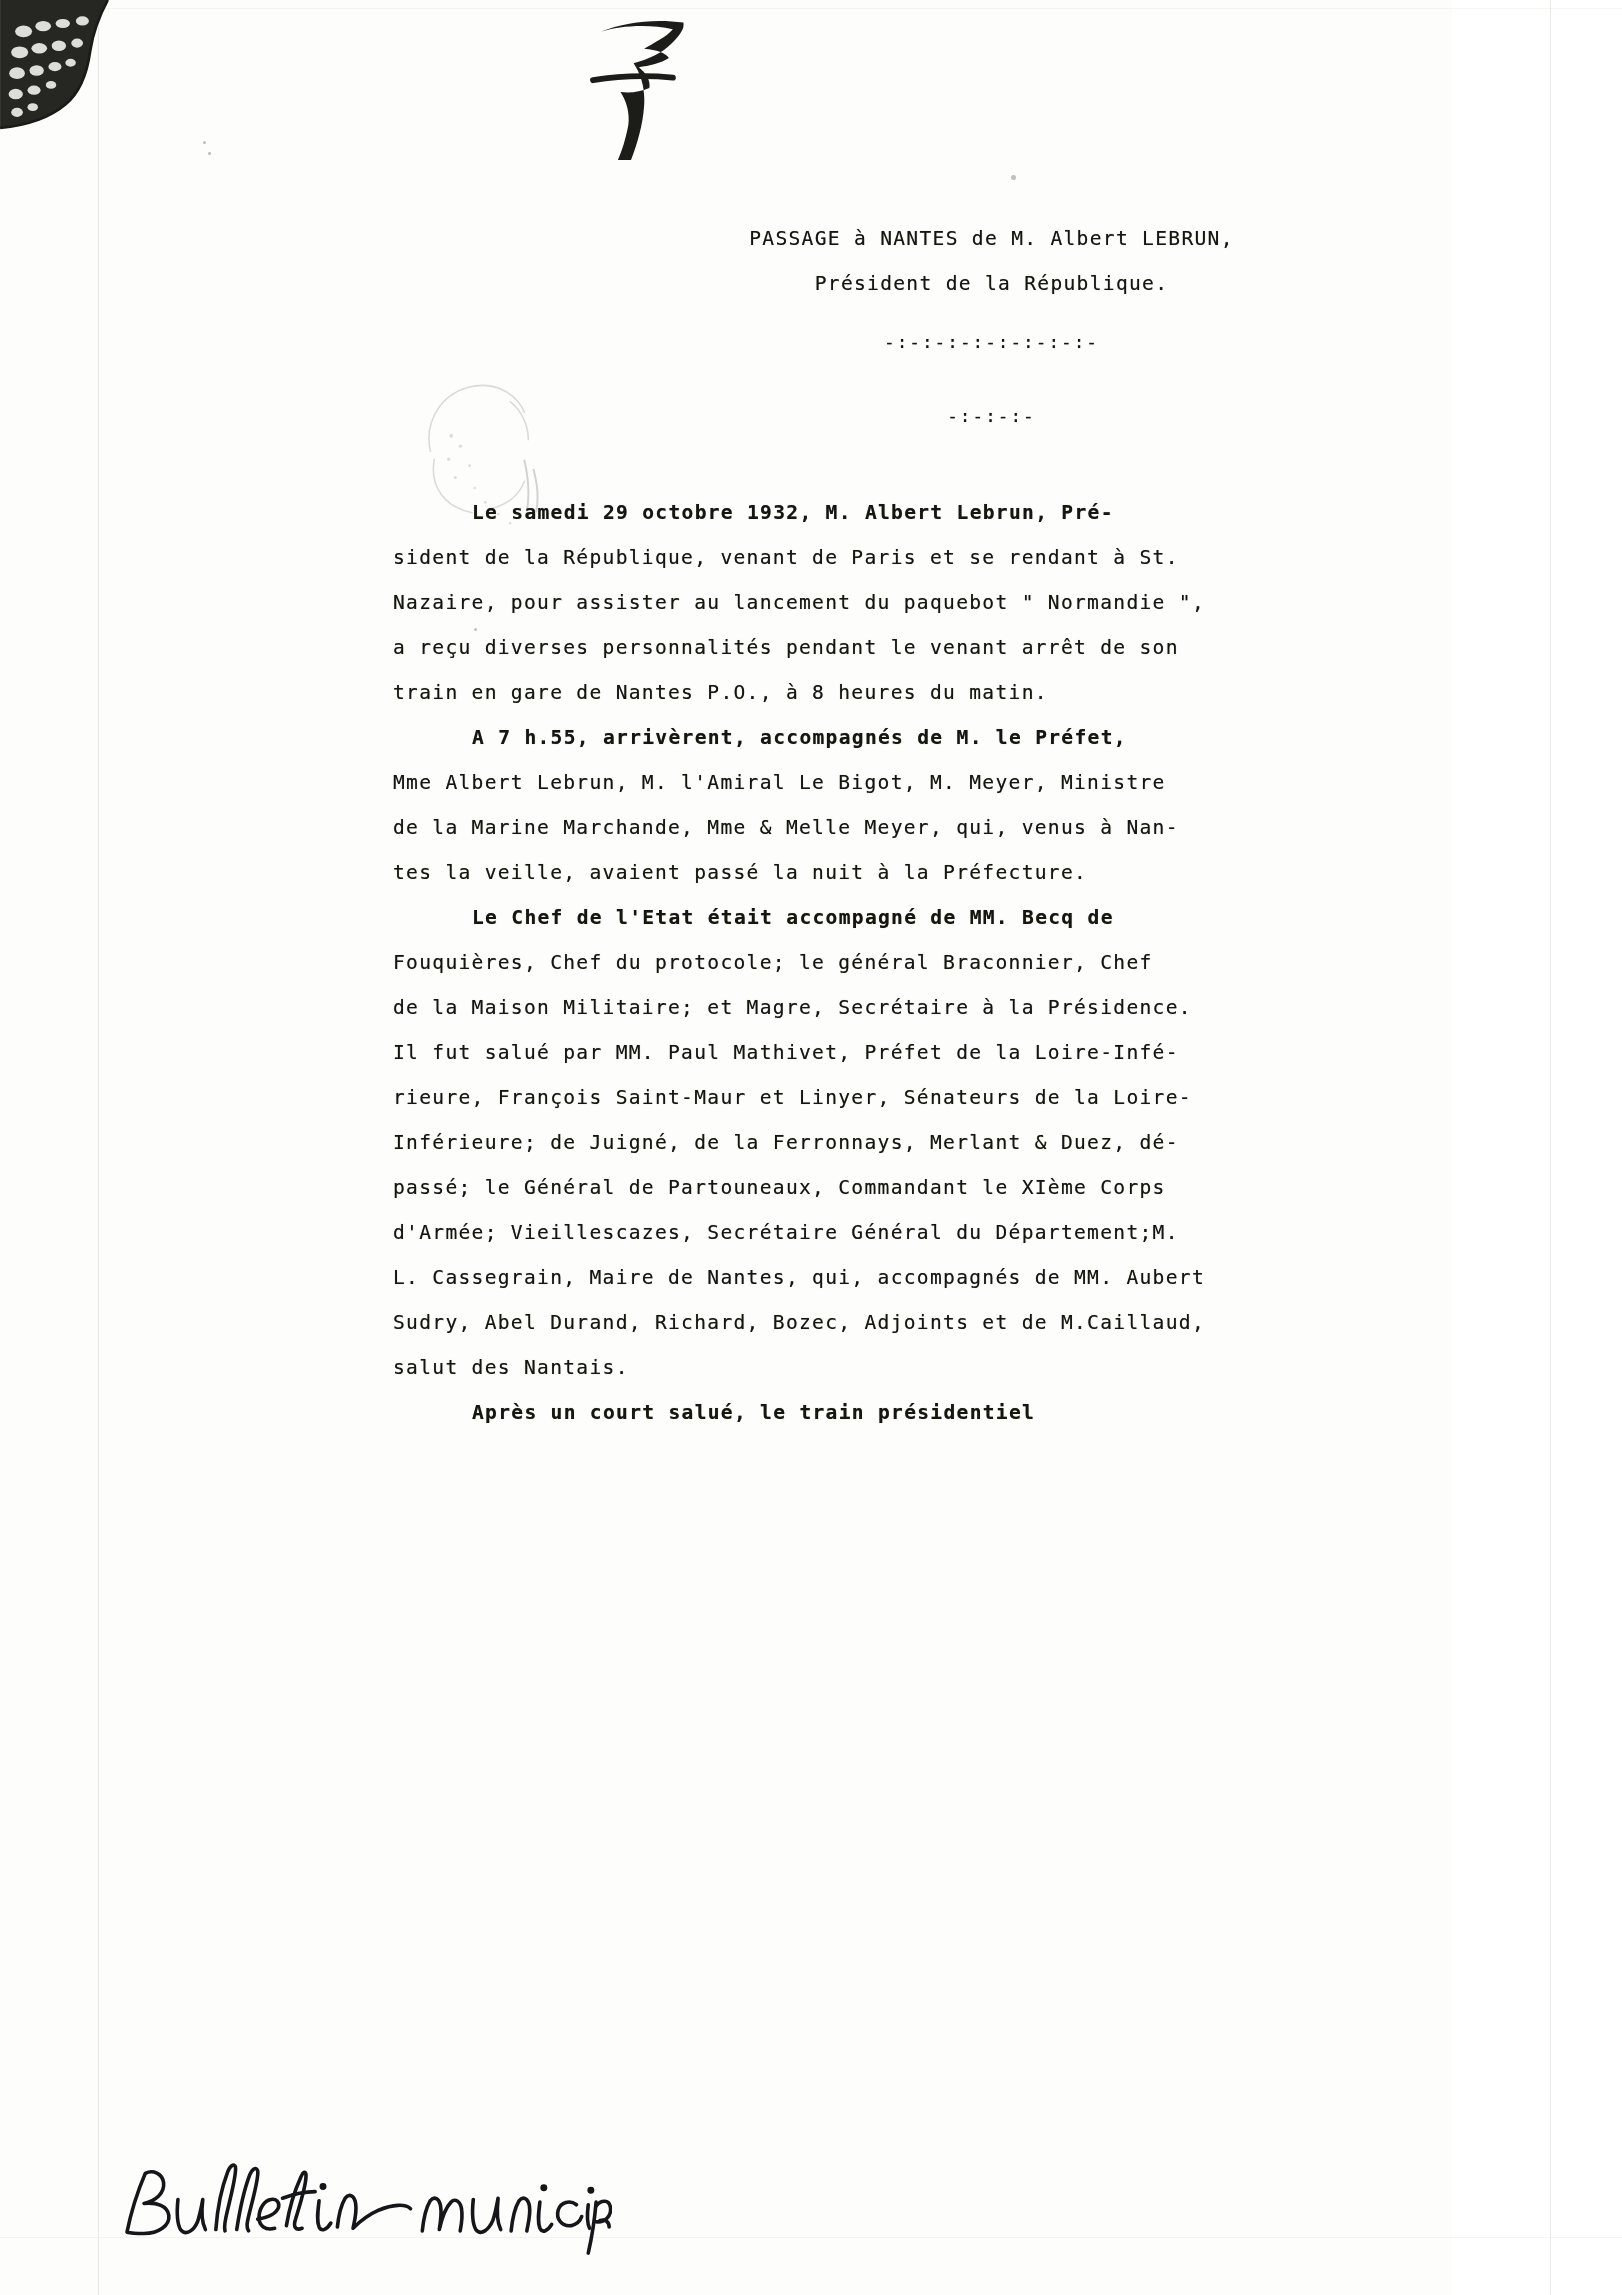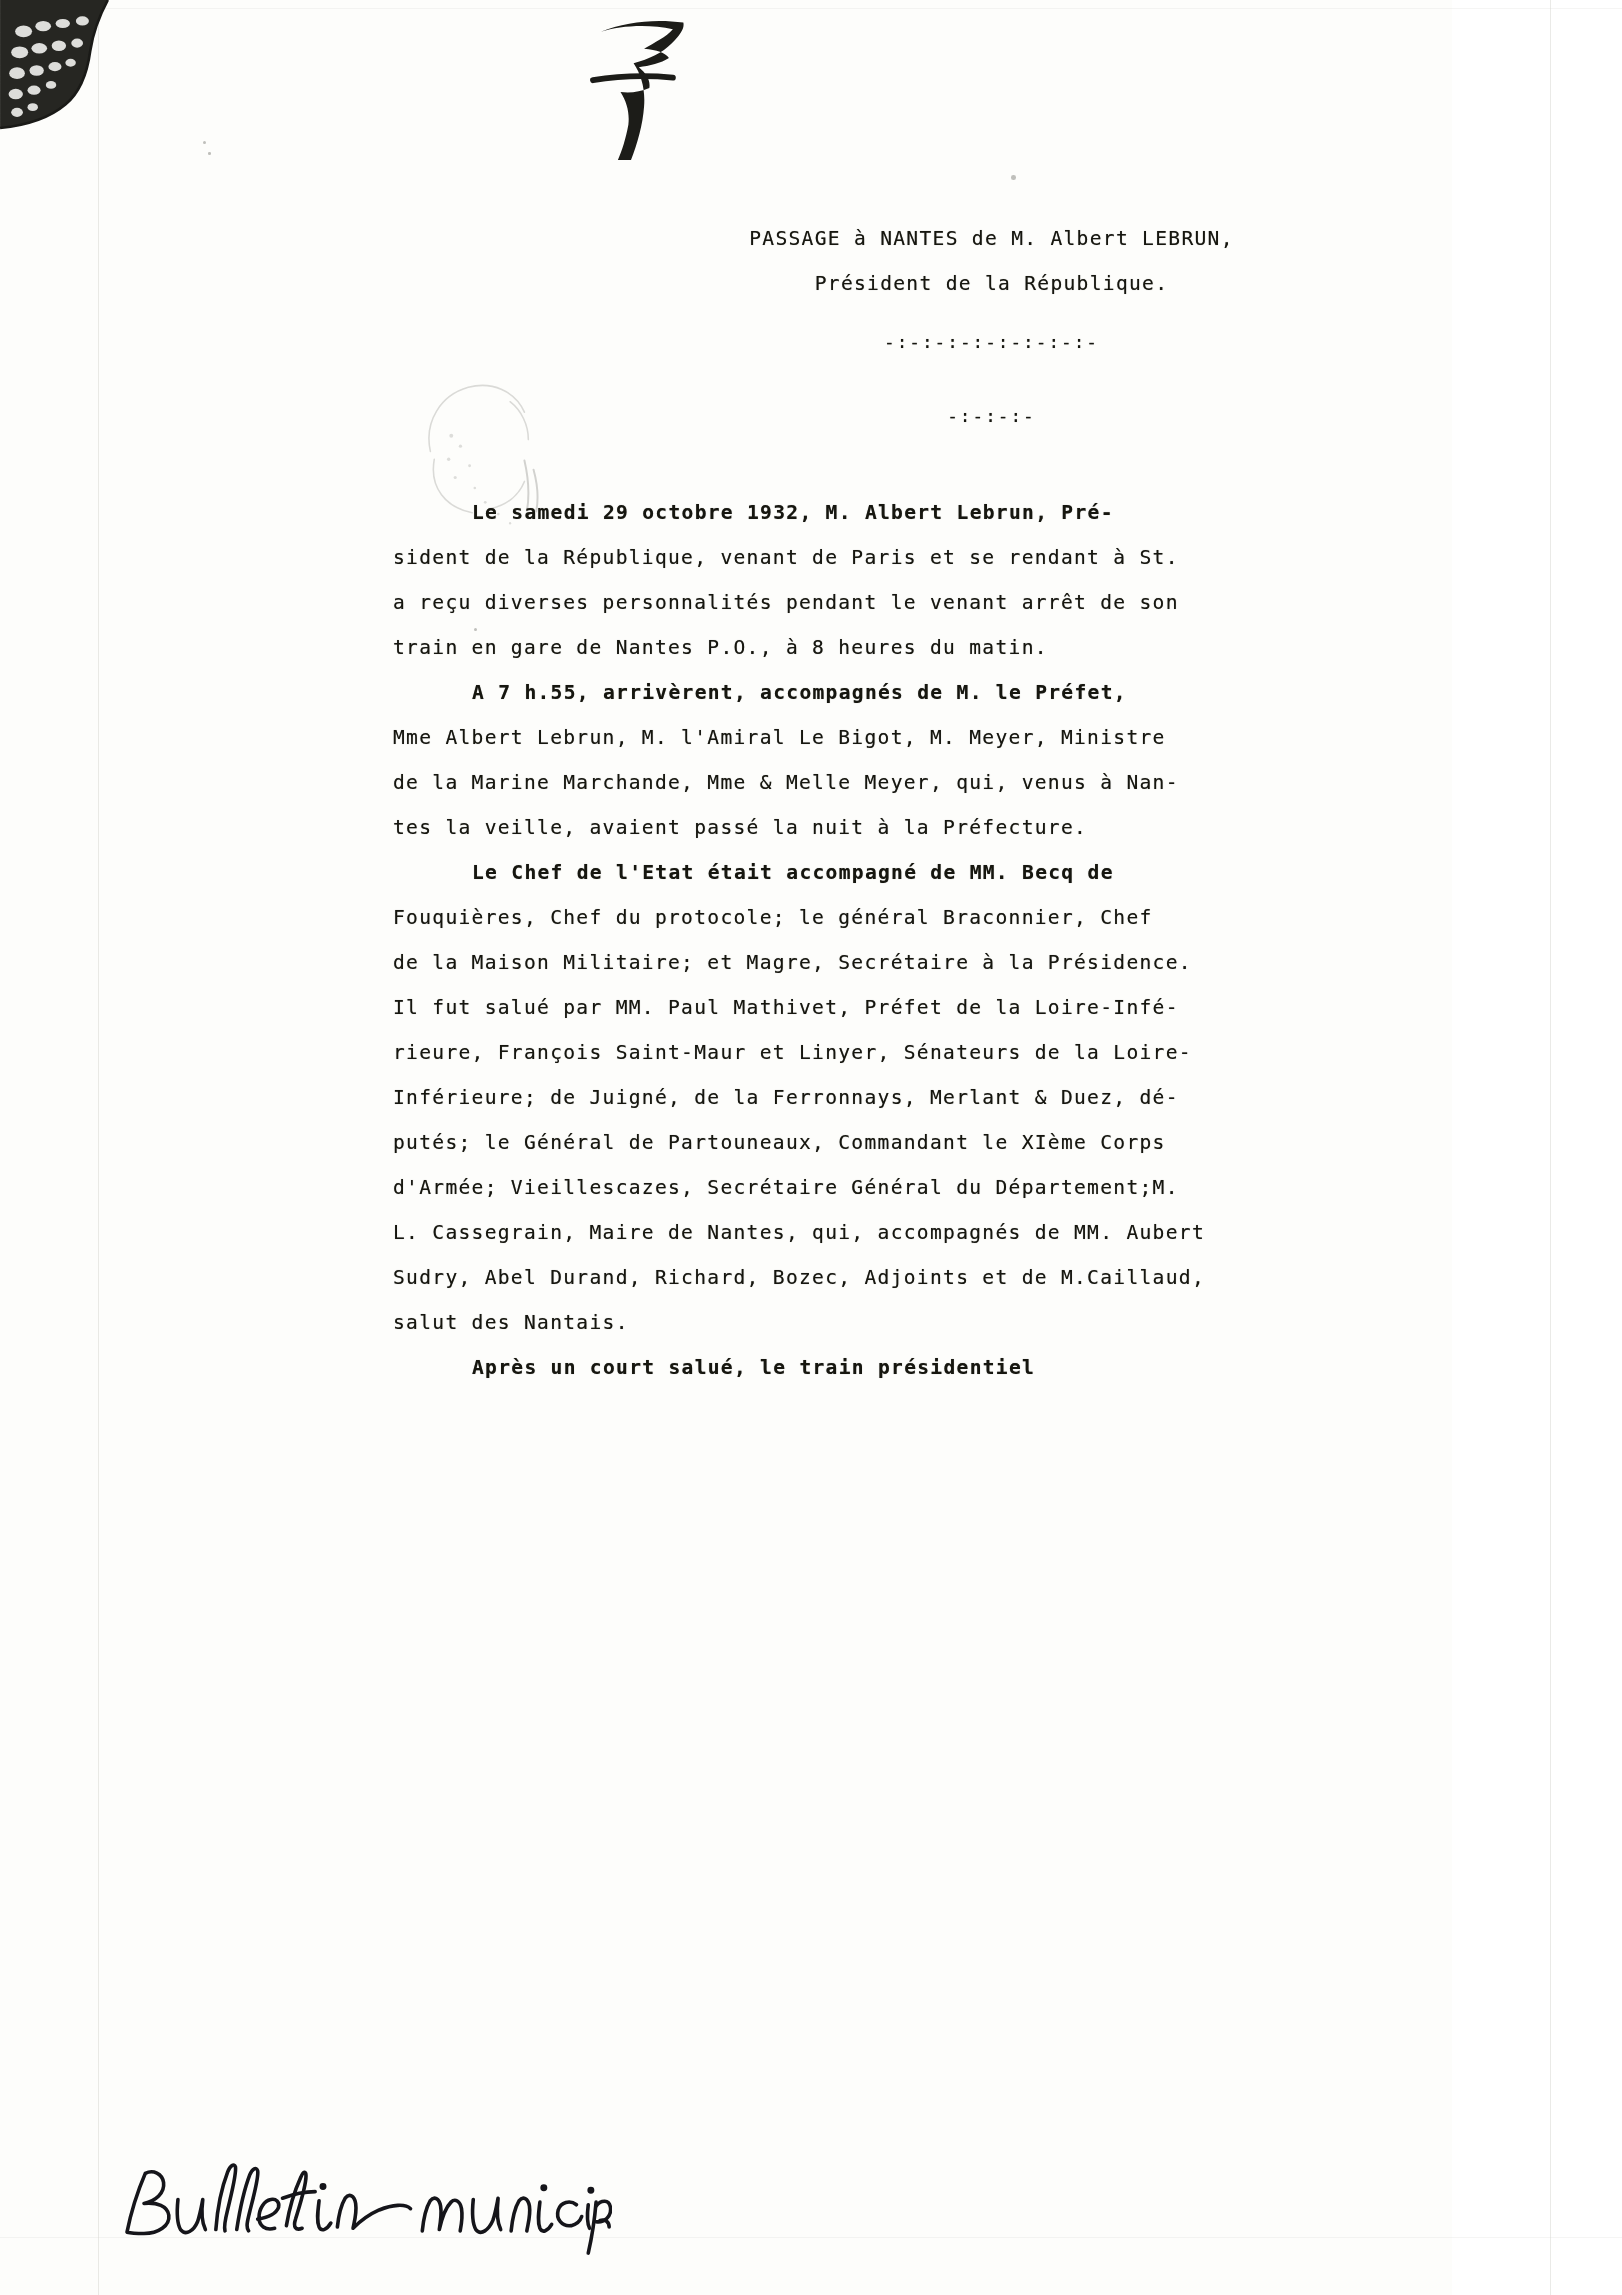--- a/index.html
+++ b/index.html
@@ -197,39 +197,40 @@
     <div class="tline center rule-1">-:-:-:-:-:-:-:-:-</div>
     <div class="block-gap-sm"></div>
     <div class="block-gap-sm"></div>
     <div class="tline center rule-2">-:-:-:-</div>
 
     <div class="block-gap-lg"></div>
 
     <div class="para">
       <div class="tline">Le samedi 29 octobre 1932, M. Albert Lebrun, Pré-</div>
       <div class="tline">sident de la République, venant de Paris et se rendant à St.</div>
+      <div class="tline">Nazaire, pour assister au lancement du paquebot " Normandie ",</div>
       <div class="tline">a reçu diverses personnalités pendant le venant arrêt de son</div>
       <div class="tline">train en gare de Nantes P.O., à 8 heures du matin.</div>
     </div>
 
     <div class="para">
       <div class="tline">A 7 h.55, arrivèrent, accompagnés de M. le Préfet,</div>
       <div class="tline">Mme Albert Lebrun, M. l'Amiral Le Bigot, M. Meyer, Ministre</div>
       <div class="tline">de la Marine Marchande, Mme &amp; Melle Meyer, qui, venus à Nan-</div>
       <div class="tline">tes la veille, avaient passé la nuit à la Préfecture.</div>
     </div>
 
     <div class="para">
       <div class="tline">Le Chef de l'Etat était accompagné de MM. Becq de</div>
       <div class="tline">Fouquières, Chef du protocole; le général Braconnier, Chef</div>
       <div class="tline">de la Maison Militaire; et Magre, Secrétaire à la Présidence.</div>
       <div class="tline">Il fut salué par MM. Paul Mathivet, Préfet de la Loire-Infé-</div>
       <div class="tline">rieure, François Saint-Maur et Linyer, Sénateurs de la Loire-</div>
       <div class="tline">Inférieure; de Juigné, de la Ferronnays, Merlant &amp; Duez, dé-</div>
-      <div class="tline">putés; le Général de Partouneaux, Commandant le XIème Corps</div>
+      <div class="tline">passé; le Général de Partouneaux, Commandant le XIème Corps</div>
       <div class="tline">d'Armée; Vieillescazes, Secrétaire Général du Département;M.</div>
       <div class="tline">L. Cassegrain, Maire de Nantes, qui, accompagnés de MM. Aubert</div>
       <div class="tline">Sudry, Abel Durand, Richard, Bozec, Adjoints et de M.Caillaud,</div>
       <div class="tline">salut des Nantais.</div>
     </div>
 
     <div class="para">
       <div class="tline">Après un court salué, le train présidentiel</div>
     </div>
 

